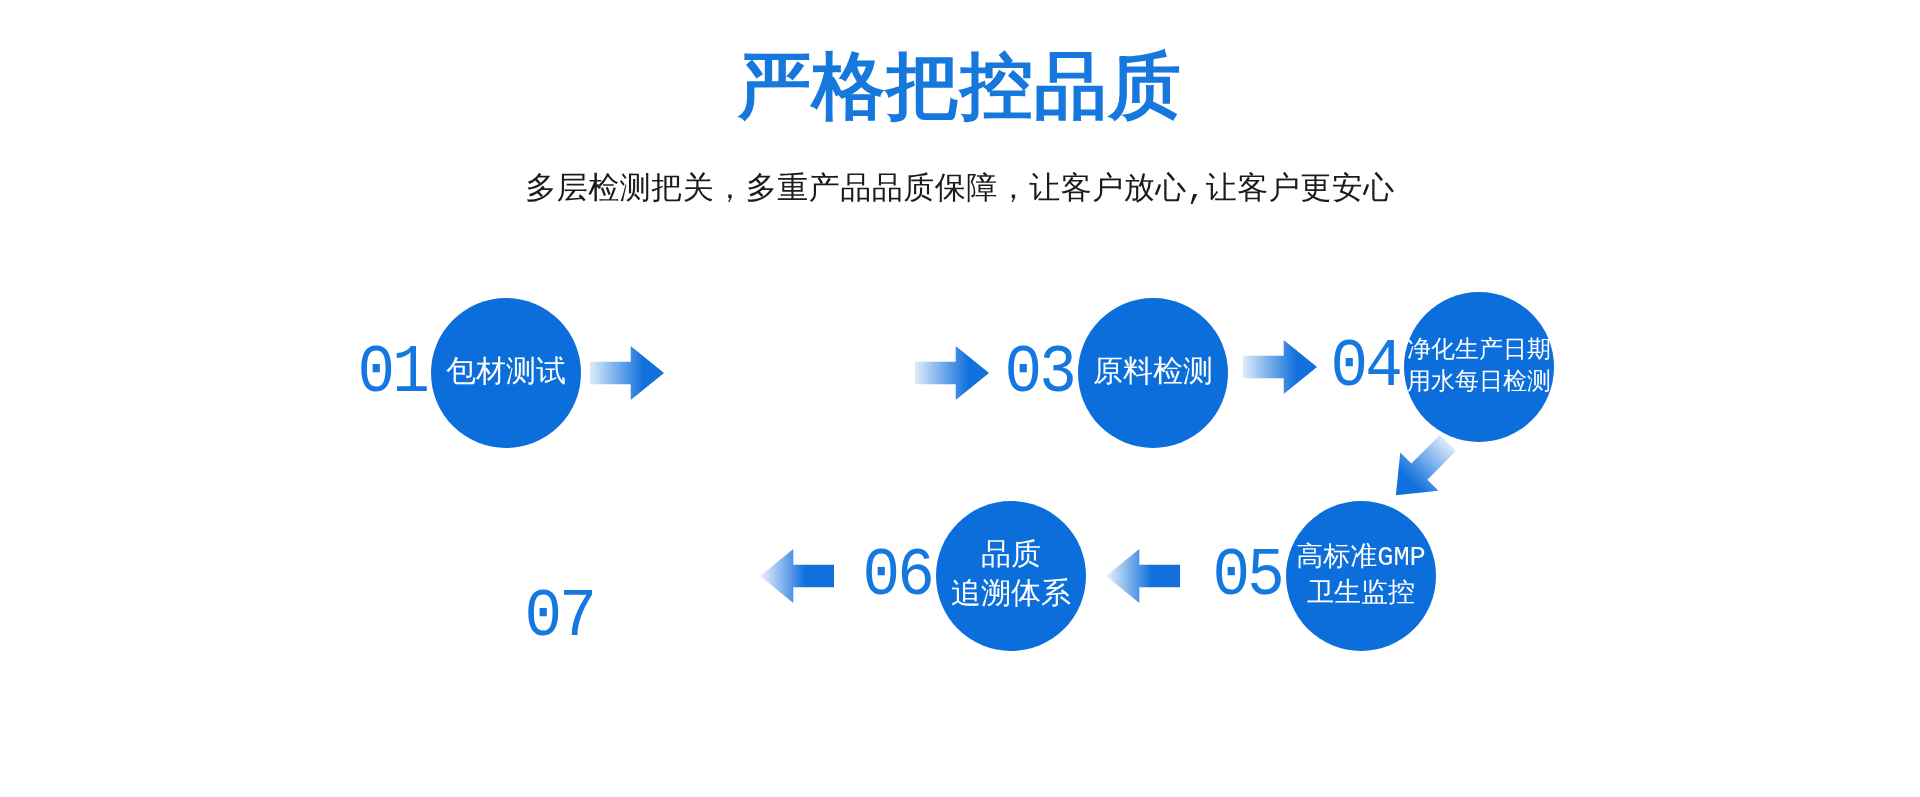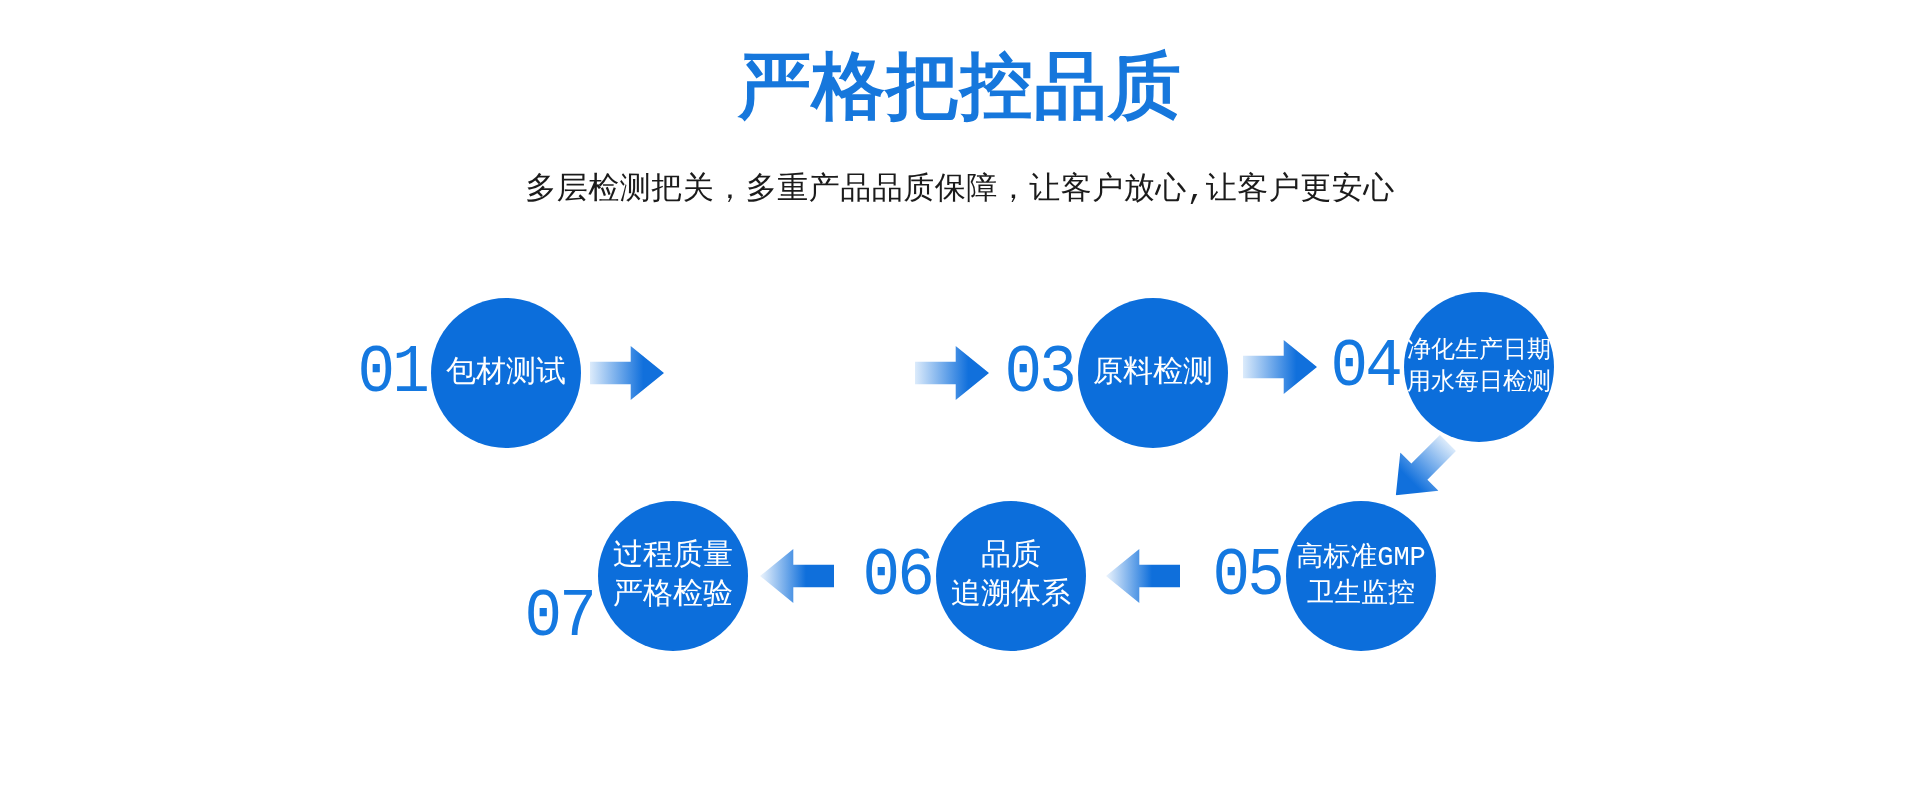--- a/index.html
+++ b/index.html
@@ -97,24 +97,20 @@
   <div class="step s6">
     <span class="num">06</span>
     <div class="circle">
       <span>品质</span>
       <span>追溯体系</span>
     </div>
   </div>
 
   <div class="step s7">
     <span class="num">07</span>
-    <div class="circle">
-      <span>过程质量</span>
-      <span>严格检验</span>
-    </div>
   </div>
 
   <div class="arrow arrow-r a1"></div>
   <div class="arrow arrow-r a2"></div>
   <div class="arrow arrow-r a3"></div>
   <div class="arrow arrow-r arrow-diag a4"></div>
   <div class="arrow arrow-l a5"></div>
   <div class="arrow arrow-l a6"></div>
 
 </div>

